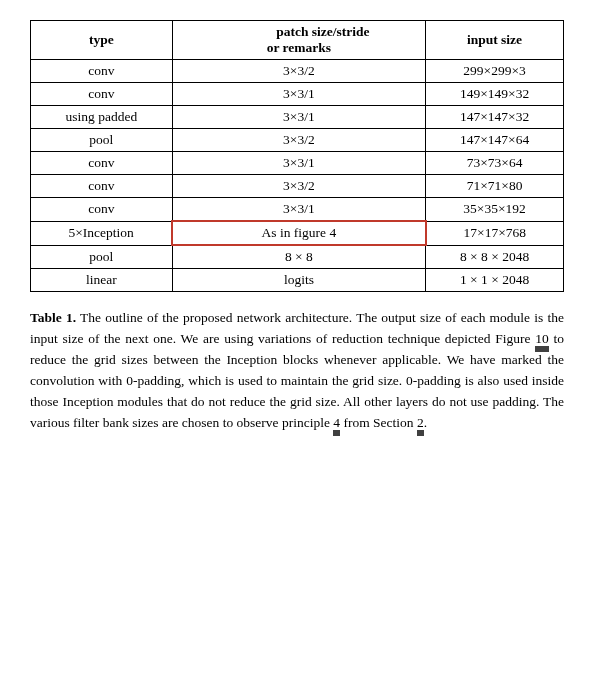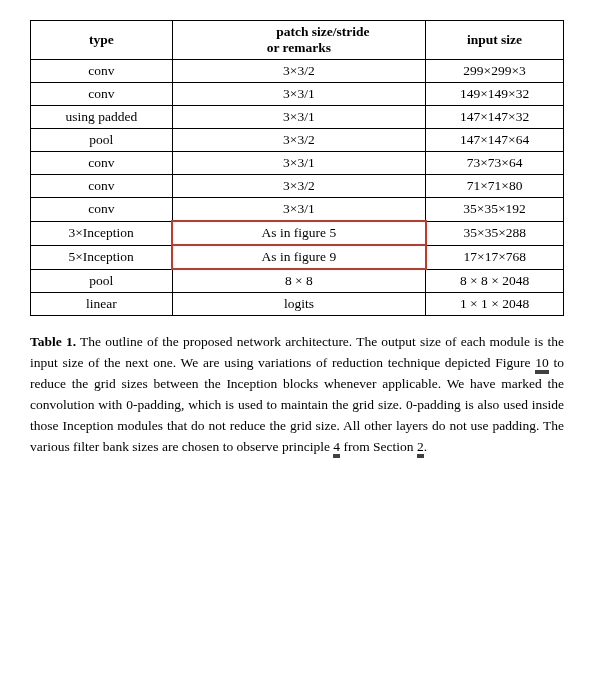--- a/index.html
+++ b/index.html
@@ -54,21 +54,21 @@
       text-align: justify;
     }
 
     .caption .bold {
       font-weight: bold;
     }
 
     .link-ref {
       text-decoration: none;
       color: #000;
-      border-bottom: 4px solid #404040;
+      border-bottom: 6px solid #404040;
     }
   </style>
 </head>
 <body>
 
 <div class="table-container">
   <table>
     <thead>
       <tr>
         <th>type</th>
@@ -109,27 +109,22 @@
           <td>conv</td>
           <td>3×3/2</td>
           <td>71×71×80</td>
         </tr>
         <tr>
           <td>conv</td>
           <td>3×3/1</td>
           <td>35×35×192</td>
         </tr>
         <tr>
-          <td>3×Inception</td>
-          <td class="highlighted">As in figure 5</td>
-          <td>35×35×288</td>
-        </tr>
-        <tr>
           <td>5×Inception</td>
-          <td class="highlighted">As in figure 9</td>
+          <td class="highlighted">As in figure 4</td>
           <td>17×17×768</td>
         </tr>
         <tr>
           <td>pool</td>
           <td>8 × 8</td>
           <td>8 × 8 × 2048</td>
         </tr>
         <tr>
           <td>linear</td>
           <td>logits</td>

